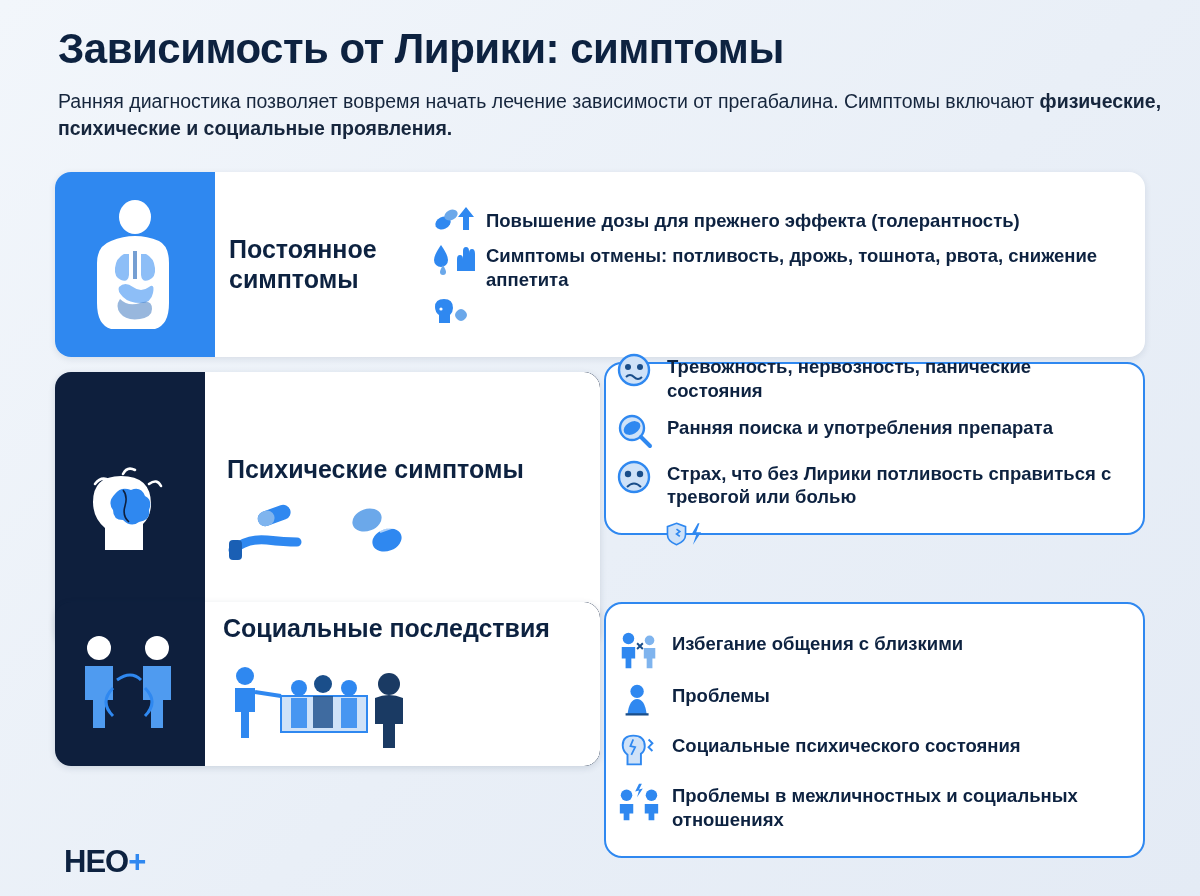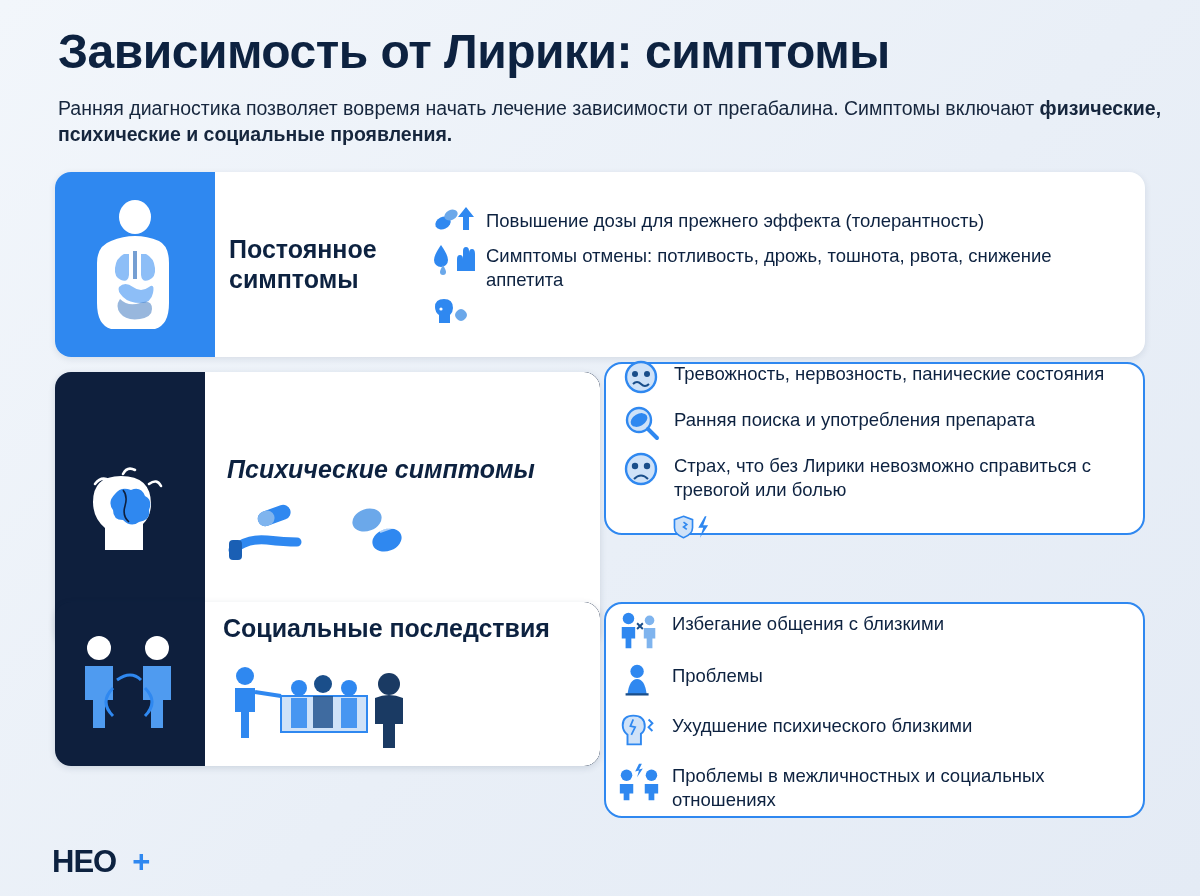--- a/index.html
+++ b/index.html
@@ -10,21 +10,21 @@
     overflow: hidden;
   }
   .page {
     position: relative;
     width: 1200px; height: 896px;
     background: linear-gradient(135deg,#f2f6fb 0%, #e9eff7 55%, #e4ebf5 100%);
     padding: 18px 30px 10px 30px;
   }
   
   .title {
-    font-size: 48px;
+    font-size: 42px;
     font-weight: bold;
     color: #0d2240;
     letter-spacing: -0.5px;
     line-height: 1.1;
     margin: 8px 0 0 28px;
   }
   .subtitle {
     margin: 16px 0 16px 28px;
     font-size: 19.5px;
     color: #16263d;
@@ -55,51 +55,50 @@
     display: flex; align-items: center;
     padding-left: 14px;
     flex: 0 0 215px;
   }
   .blocklabel {
     font-size: 25px; font-weight: bold; color: #0d2240; line-height: 1.18;
   }
   .bullets { flex: 1; padding: 14px 18px 10px 0; display: flex; flex-direction: column; justify-content: center; gap: 7px; }
   .bullet { display: flex; align-items: flex-start; gap: 10px; }
   .bullet .bicon { flex: 0 0 auto; width: 46px; display:flex; align-items:center; justify-content:center; }
-  .bullet .btext { font-size: 18.5px; color: #0d2240; line-height: 1.28; padding-top: 3px; }
+  .bullet .btext { font-size: 18.5px; color: #0d2240; line-height: 1.28; padding-top: 3px; font-weight: bold; }
 
   
   #block2 {
     position: absolute;
     left: 55px; top: 372px;
     width: 545px; height: 273px;
     background: #0e1f3d;
     border-radius: 16px;
     display: flex;
     box-shadow: 0 2px 7px rgba(20,40,70,.14);
     overflow: hidden;
-    font-style: italic;
   }
   #block2 .iconcol { flex: 0 0 150px; display:flex; align-items:center; justify-content:center; }
   #block2 .white {
     flex: 1; background: #fff; border-radius: 0 16px 16px 0;
     display: flex; flex-direction: column; justify-content: center;
     padding-left: 22px;
   }
   #block2 .white .blocklabel { color: #0d2240; margin-bottom: 6px; }
   #block2row { display:flex; align-items:center; gap:26px; margin-top: 10px; }
 
   #block2list {
     position: absolute;
     left: 604px; top: 362px;
     width: 541px; height: 173px;
     background: #ffffff;
     border: 2px solid #2f88f0;
     border-radius: 18px;
-    padding: 14px 16px 10px 12px;
+    padding: 14px 16px 10px 5px;
     display: flex; flex-direction: column; justify-content: center; gap: 10px;
   }
 
   
   #block3 {
     position: absolute;
     left: 55px; top: 602px;
     width: 545px; height: 164px;
     background: #0e1f3d;
     border-radius: 16px;
@@ -110,32 +109,32 @@
   #block3 .iconcol { flex: 0 0 150px; display:flex; align-items:center; justify-content:center; }
   #block3 .white {
     flex: 1; background: #fff; border-radius: 0 16px 16px 0;
     display:flex; flex-direction: column; justify-content: center; padding-left: 18px;
   }
   #block3 .white .blocklabel { color:#0d2240; }
 
   #block3list {
     position: absolute;
     left: 604px; top: 602px;
-    width: 541px; height: 216px;
+    width: 541px; height: 256px;
     background: #ffffff;
     border: 2px solid #2f88f0;
     border-radius: 18px;
     padding: 10px 14px 10px 10px;
     display:flex; flex-direction: column; justify-content: center; gap: 12px;
   }
 
   
   .logo {
-    position: absolute; left: 52px; bottom: 16px;
-    display: flex; align-items: center; gap: 16px; text-align: center;
+    position: absolute; left: 64px; bottom: 16px;
+    display: flex; align-items: center; gap: 0; text-align: center;
   }
   .logo .word { font-size: 31px; font-weight: bold; color: #0d2240; letter-spacing: -1px; }
   .logo .plus { font-size: 31px; font-weight: bold; color: #2f88f0; }
 
   svg { display:block; }
 </style>
 </head>
 <body>
 
 <div class="page">
@@ -258,21 +257,21 @@
 
     <div class="bullet">
       <span class="bicon">
         <svg width="44" height="36" viewBox="0 0 44 36">
           <circle cx="22" cy="18" r="15" fill="#cfe2f8" stroke="#2f88f0" stroke-width="2.4"></circle>
           <circle cx="16" cy="15" r="3.2" fill="#1a4e8a"></circle>
             <circle cx="28" cy="15" r="3.2" fill="#1a4e8a"></circle>
           <path d="M15 28 q7 -7 14 0" stroke="#1a4e8a" stroke-width="2" fill="none"></path>
         </svg>
       </span>
-      <span class="btext">Страх, что без Лирики невозможно справиться с тревогой или болью</span>
+      <span class="btext">Страх, что без Лирики потливость справиться с тревогой или болью</span>
     </div>
 
     <div class="bullet" style="margin-left:54px;">
       <span class="bicon">
         <svg width="56" height="30" viewBox="0 0 56 30">
           <path d="M14 2 l11 4 l0 10 q0 8 -11 12 q-11 -4 -11 -12 l0 -10 z" fill="#cfe2f8" stroke="#2f88f0" stroke-width="2"></path>
           <path d="M14 9 l4 3 l-4 3 l4 3" stroke="#2f88f0" stroke-width="2" fill="none"></path>
           <path d="M40 2 l-8 14 l6 0 l-4 12 l10 -15 l-6 0 l4 -11 z" fill="#2f88f0"></path>
         </svg>
       </span>
@@ -341,21 +340,21 @@
     </div>
 
     <div class="bullet">
       <span class="bicon">
         <svg width="48" height="38" viewBox="0 0 48 38">
           <path d="M12 34 l0 -10 q-5 -4 -5 -10 q0 -10 11 -10 q12 0 12 11 q0 5 -4 8 l0 11 z" fill="#cfe2f8" stroke="#2f88f0" stroke-width="2"></path>
           <path d="M18 8 l-3 7 l5 1 l-4 8" stroke="#2f88f0" stroke-width="1.8" fill="none"></path>
           <path d="M34 8 l4 4 l-4 4 l4 4" stroke="#2f88f0" stroke-width="2" fill="none"></path>
         </svg>
       </span>
-      <span class="btext">Ухудшение психического близкими</span>
+      <span class="btext">Социальные психического состояния</span>
     </div>
 
     <div class="bullet">
       <span class="bicon">
         <svg width="48" height="40" viewBox="0 0 48 40">
           <circle cx="11" cy="14" r="6" fill="#2f88f0"></circle>
           <path d="M4 23 l14 0 l0 10 l-4 0 l0 7 l-6 0 l0 -7 l-4 0 z" fill="#2f88f0"></path>
           <circle cx="37" cy="14" r="6" fill="#2f88f0"></circle>
           <path d="M30 23 l14 0 l0 10 l-4 0 l0 7 l-6 0 l0 -7 l-4 0 z" fill="#2f88f0"></path>
           <path d="M24 2 l-4 8 l4 -1 l-2 7 l6 -9 l-4 1 l3 -6 z" fill="#2f88f0"></path>

